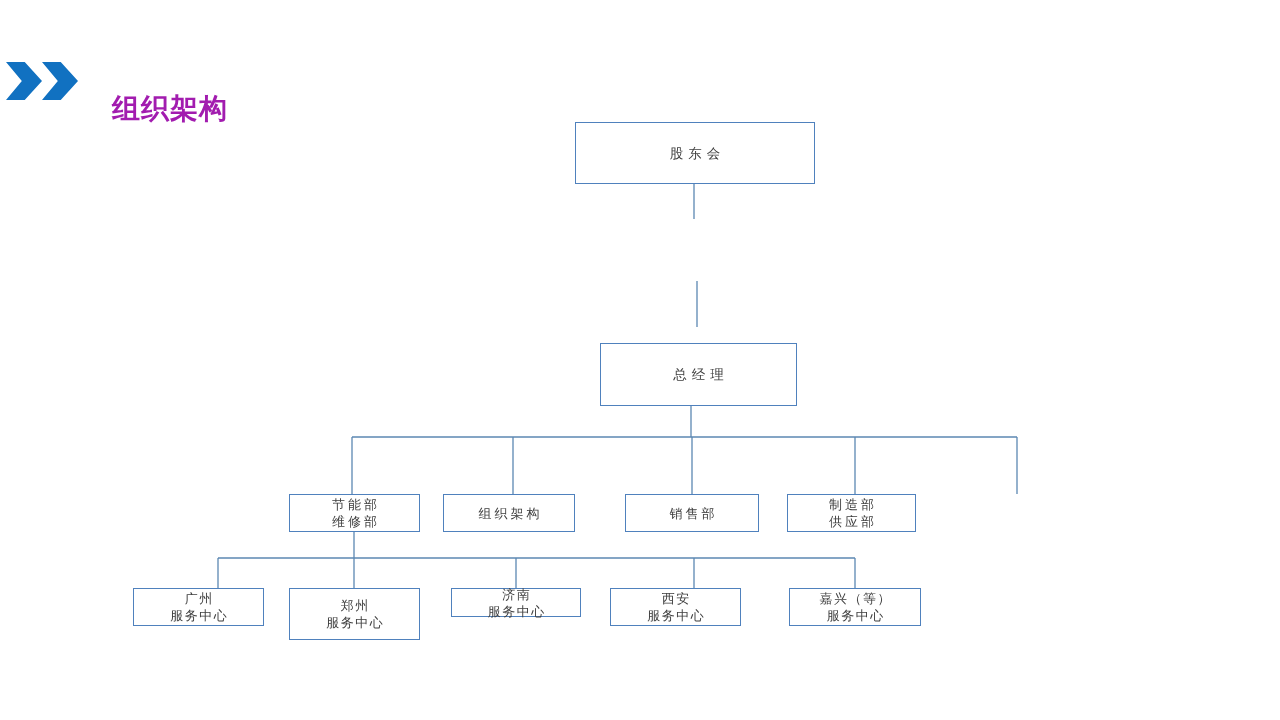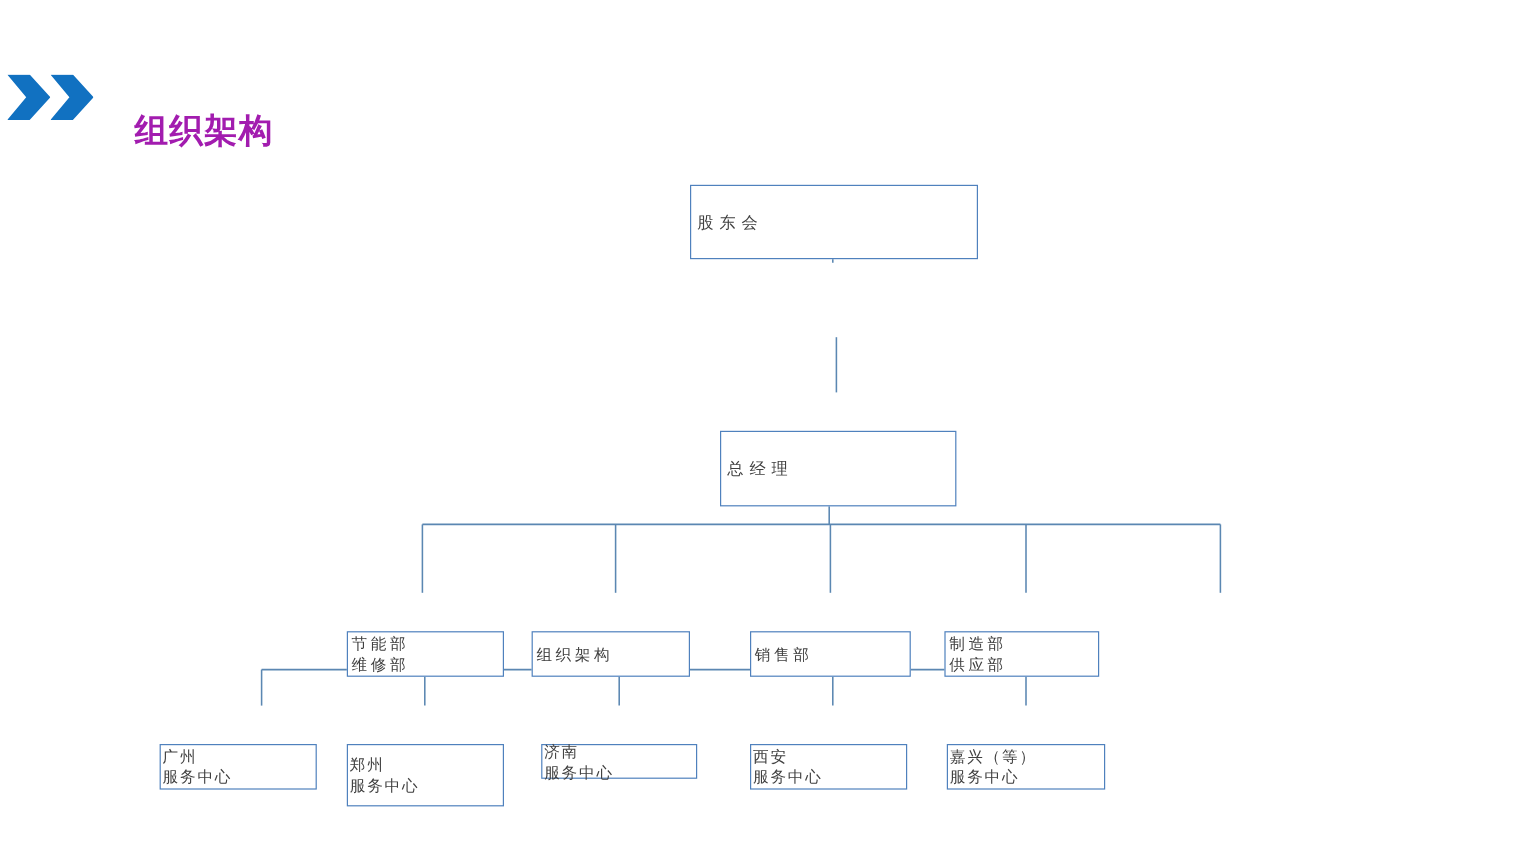--- a/index.html
+++ b/index.html
@@ -51,25 +51,24 @@
   }
 
   
   .node {
     position: absolute;
     box-sizing: border-box;
     border: 1px solid #4f81bd;
     background: #ffffff;
     display: flex;
     flex-direction: column;
-    align-items: flex-start;
+    align-items: center;
     justify-content: center;
     text-align: center;
     color: #404040;
-    margin-top: 32px;
   }
   .node .ln { display: block; line-height: 17px; }
   .node.r-top  { font-size: 13.5px; letter-spacing: 5px; text-indent: 5px; }
   .node.r-mid  { font-size: 13px;   letter-spacing: 3px; text-indent: 3px; }
   .node.r-bot  { font-size: 13px;   letter-spacing: 1.5px; text-indent: 1.5px; }
 </style>
 </head>
 <body>
 
 <div class="slide">
@@ -95,21 +94,21 @@
     <line x1="516" y1="558" x2="516" y2="588"></line>
     <line x1="694" y1="558" x2="694" y2="588"></line>
     <line x1="855" y1="558" x2="855" y2="588"></line>
   </svg>
 
   <div class="node r-top" style="left:575px; top:122px; width:240px; height:62px">
     <span class="ln">股东会</span>
   </div>
 
 
-  <div class="node r-top" style="left:600px; top:327px; width:197px; height:63px">
+  <div class="node r-top" style="left:600px; top:343px; width:197px; height:63px">
     <span class="ln">总经理</span>
   </div>
 
   <div class="node r-mid" style="left:289px; top:494px; width:131px; height:38px">
     <span class="ln">节能部</span>
     <span class="ln">维修部</span>
   </div>
   <div class="node r-mid" style="left:443px; top:494px; width:132px; height:38px">
     <span class="ln">组织架构</span>
   </div>
@@ -126,21 +125,21 @@
     <span class="ln">服务中心</span>
   </div>
   <div class="node r-bot" style="left:289px; top:588px; width:131px; height:52px">
     <span class="ln">郑州</span>
     <span class="ln">服务中心</span>
   </div>
   <div class="node r-bot" style="left:451px; top:588px; width:130px; height:29px">
     <span class="ln">济南</span>
     <span class="ln">服务中心</span>
   </div>
-  <div class="node r-bot" style="left:625px; top:588px; width:131px; height:38px">
+  <div class="node r-bot" style="left:610px; top:588px; width:131px; height:38px">
     <span class="ln">西安</span>
     <span class="ln">服务中心</span>
   </div>
   <div class="node r-bot" style="left:789px; top:588px; width:132px; height:38px">
     <span class="ln">嘉兴（等）</span>
     <span class="ln">服务中心</span>
   </div>
 
 </div>
 

